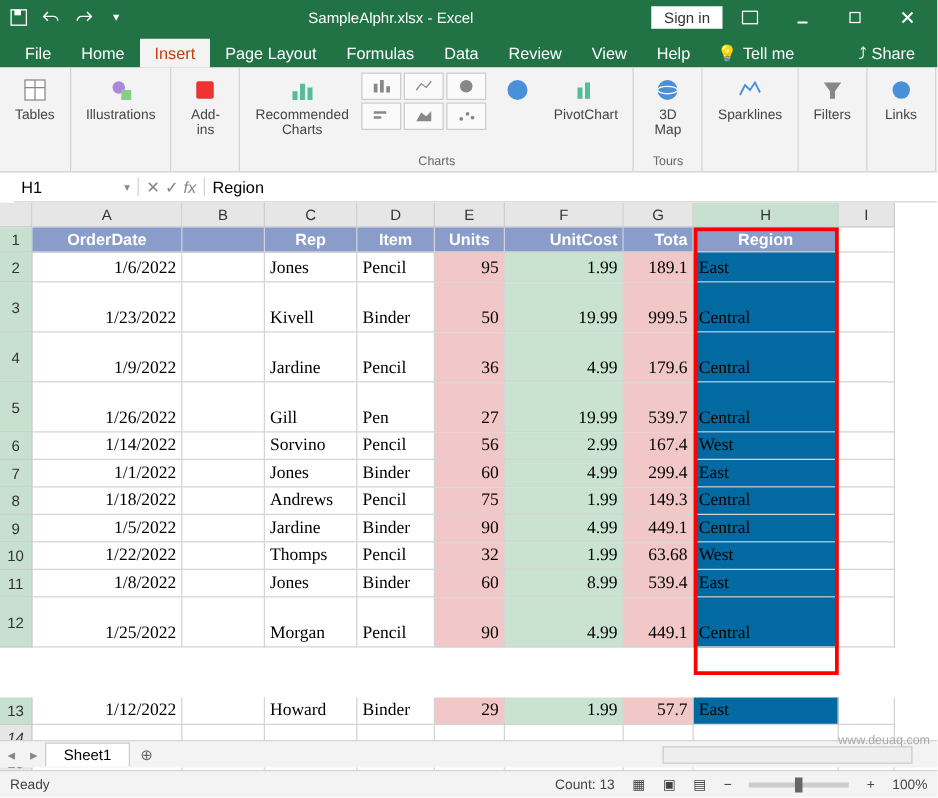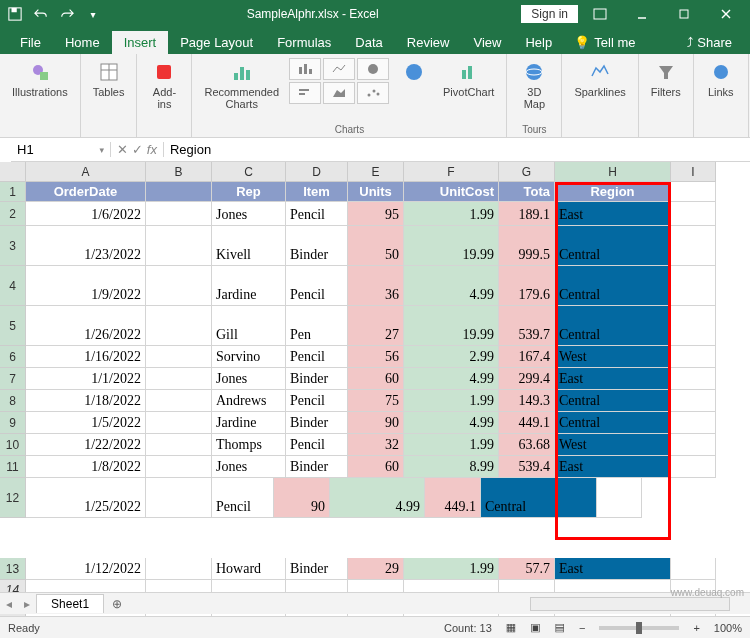--- a/index.html
+++ b/index.html
@@ -10,21 +10,21 @@
 .titlebar .qat { display: flex; gap: 4px; align-items: center; }
 .titlebar .qat .icon-btn { width: 22px; height: 22px; display: flex; align-items: center; justify-content: center; cursor: pointer; }
 .titlebar .title { flex: 1; text-align: center; }
 .titlebar .right { display: flex; gap: 2px; align-items: center; }
 .signin-btn { background: #fff; color: #333; padding: 2px 10px; font-size: 12px; cursor: pointer; }
 .win-btn { width: 40px; height: 28px; display: flex; align-items: center; justify-content: center; cursor: pointer; }
 
 
 .menutabs { background: #217346; height: 26px; display: flex; align-items: flex-end; color: #fff; font-size: 13px; padding: 0 8px; }
 .menutabs .tab { padding: 4px 12px; cursor: pointer; }
-.menutabs .tab.active { background: #f3f3f3; color: #15803d; }
+.menutabs .tab.active { background: #f3f3f3; color: #c2410c; }
 .menutabs .spacer { flex: 1; }
 .menutabs .tellme, .menutabs .share { display: flex; align-items: center; gap: 4px; padding: 4px 10px; cursor: pointer; }
 
 
 .ribbon { background: #f3f3f3; height: 84px; border-bottom: 1px solid #d4d4d4; display: flex; font-size: 11px; color: #444; }
 .ribbon-group { border-right: 1px solid #d4d4d4; padding: 4px 8px 2px; display: flex; flex-direction: column; align-items: center; justify-content: space-between; }
 .ribbon-group .controls { display: flex; gap: 6px; align-items: flex-start; flex: 1; }
 .ribbon-group .label { font-size: 10px; color: #666; text-align: center; }
 .ribbon-btn { display: flex; flex-direction: column; align-items: center; justify-content: center; gap: 2px; padding: 2px 4px; cursor: pointer; min-width: 38px; }
 .ribbon-btn .icn { width: 24px; height: 24px; display: flex; align-items: center; justify-content: center; }
@@ -146,40 +146,40 @@
       <span>Share</span>
     </div>
 </div>
 
 <div class="ribbon">
   <div class="ribbon-group">
       <div class="controls">
         <div class="ribbon-btn">
           <div class="icn">
             <svg width="20" height="20">
-              <circle cx="8" cy="8" r="5" fill="#a8d"></circle>
-              <rect x="10" y="10" width="8" height="8" fill="#8c8"></rect>
-            </svg>
-          </div>
-          <div class="lbl">Illustrations</div>
-        </div>
-      </div>
-      <div class="label"></div>
-    </div>
-  <div class="ribbon-group">
-      <div class="controls">
-        <div class="ribbon-btn">
-          <div class="icn">
-            <svg width="20" height="20">
               <rect x="2" y="2" width="16" height="16" fill="#fff" stroke="#888"></rect>
               <line x1="2" y1="8" x2="18" y2="8" stroke="#888"></line>
               <line x1="10" y1="2" x2="10" y2="18" stroke="#888"></line>
             </svg>
           </div>
           <div class="lbl">Tables</div>
+        </div>
+      </div>
+      <div class="label"></div>
+    </div>
+  <div class="ribbon-group">
+      <div class="controls">
+        <div class="ribbon-btn">
+          <div class="icn">
+            <svg width="20" height="20">
+              <circle cx="8" cy="8" r="5" fill="#a8d"></circle>
+              <rect x="10" y="10" width="8" height="8" fill="#8c8"></rect>
+            </svg>
+          </div>
+          <div class="lbl">Illustrations</div>
         </div>
       </div>
       <div class="label"></div>
     </div>
   <div class="ribbon-group">
       <div class="controls">
         <div class="ribbon-btn">
           <div class="icn">
             <svg width="20" height="20">
               <rect x="3" y="3" width="14" height="14" fill="#e33" rx="2"></rect>
@@ -403,21 +403,21 @@
         <div class="cell col-C">Gill</div>
         <div class="cell col-D">Pen</div>
         <div class="cell col-E right bg-pink">27</div>
         <div class="cell col-F right bg-green">19.99</div>
         <div class="cell col-G right bg-pink">539.7</div>
         <div class="cell col-H bg-sel" style="">Central</div>
         <div class="cell col-I"></div>
       </div>
       <div class="row" style="height: 22px;">
         <div class="row-h sel">6</div>
-        <div class="cell col-A right">1/16/2022</div>
+        <div class="cell col-A right">1/14/2022</div>
         <div class="cell col-B"></div>
         <div class="cell col-C">Sorvino</div>
         <div class="cell col-D">Pencil</div>
         <div class="cell col-E right bg-pink">56</div>
         <div class="cell col-F right bg-green">2.99</div>
         <div class="cell col-G right bg-pink">167.4</div>
         <div class="cell col-H bg-sel" style="">West</div>
         <div class="cell col-I"></div>
       </div>
       <div class="row" style="height: 22px;">
@@ -477,20 +477,21 @@
         <div class="cell col-E right bg-pink">60</div>
         <div class="cell col-F right bg-green">8.99</div>
         <div class="cell col-G right bg-pink">539.4</div>
         <div class="cell col-H bg-sel" style="">East</div>
         <div class="cell col-I"></div>
       </div>
       <div class="row" style="height: 40px;">
         <div class="row-h sel">12</div>
         <div class="cell col-A right">1/25/2022</div>
         <div class="cell col-B"></div>
+        <div class="cell col-C">Morgan</div>
         <div class="cell col-D">Pencil</div>
         <div class="cell col-E right bg-pink">90</div>
         <div class="cell col-F right bg-green">4.99</div>
         <div class="cell col-G right bg-pink">449.1</div>
         <div class="cell col-H bg-sel" style="">Central</div>
         <div class="cell col-I"></div>
       </div>
       <div class="row" style="height: 22px; margin-top: 40px;">
         <div class="row-h sel">13</div>
         <div class="cell col-A right">1/12/2022</div>

